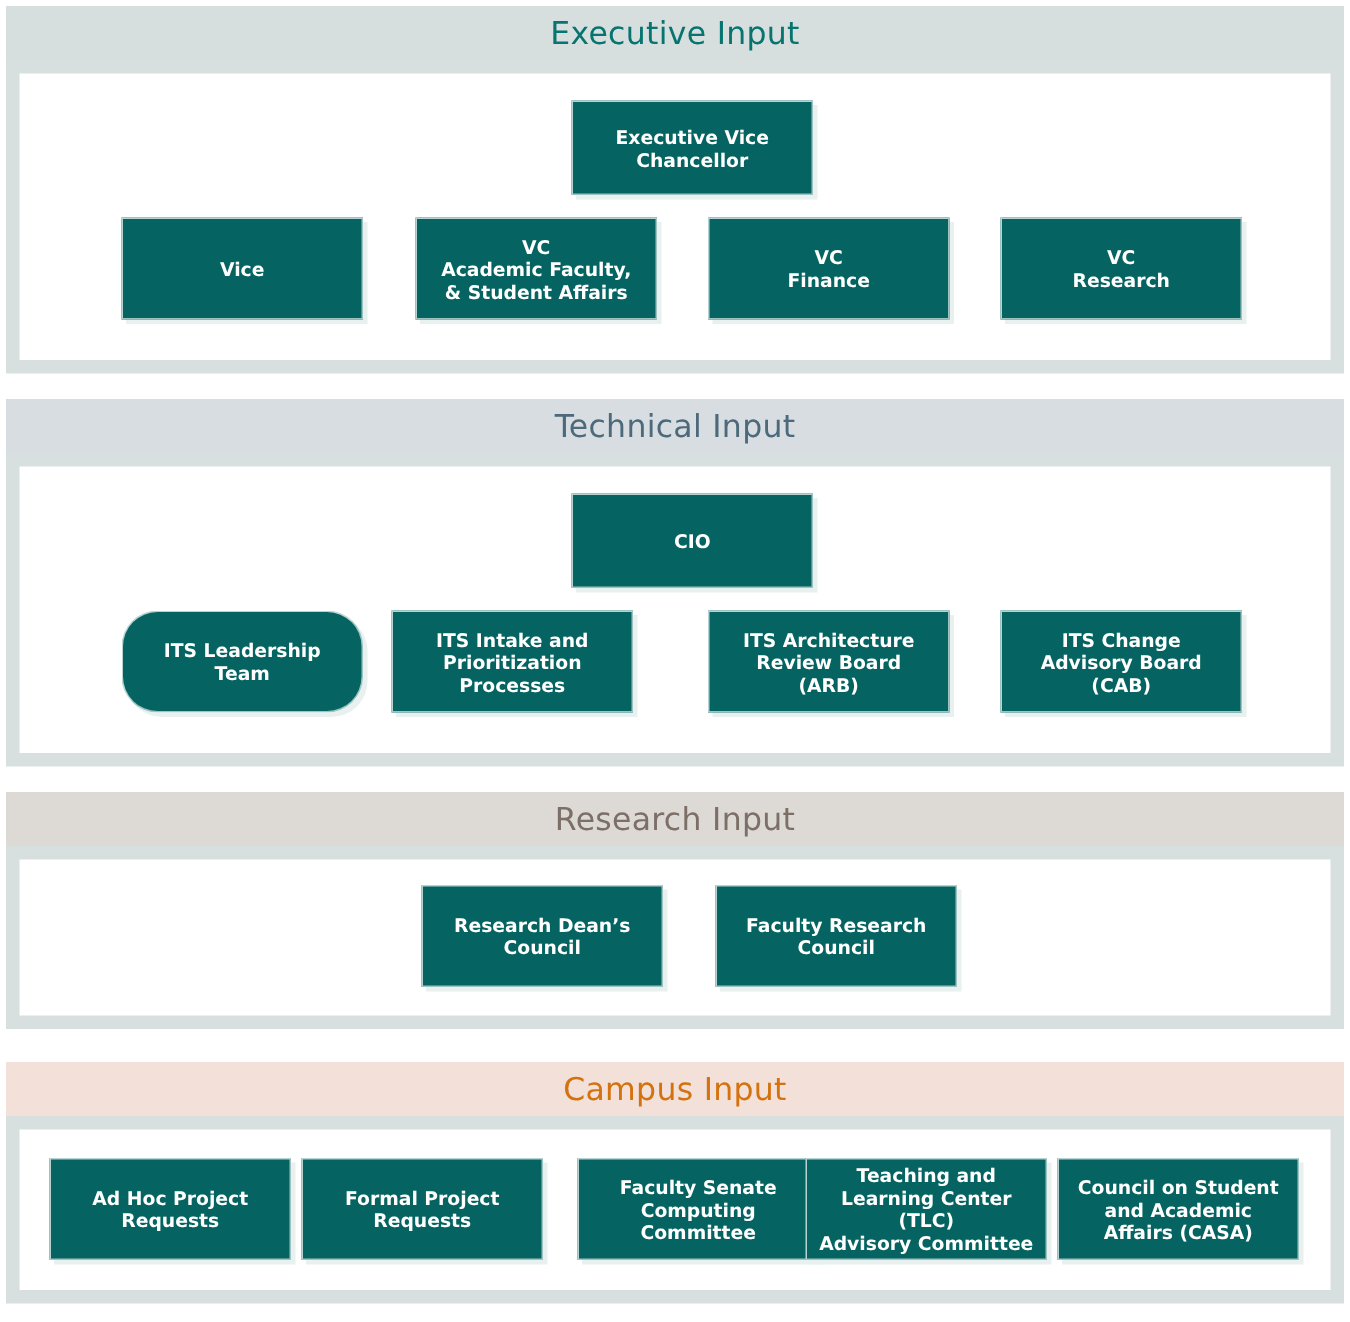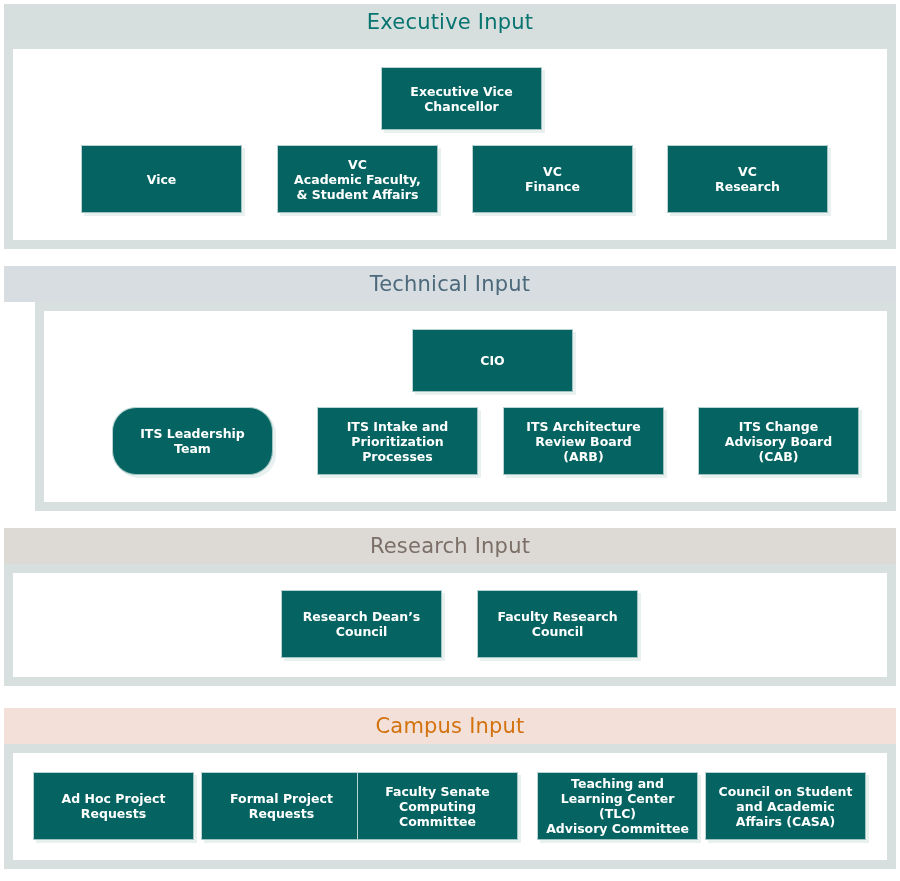--- a/index.html
+++ b/index.html
@@ -86,21 +86,21 @@
     color: #077470;
   }
   #sec-executive .section-body { height: 209px; }
 
   
   #sec-technical { top: 266px; }
   #sec-technical .section-header {
     background: #d8dde1;
     color: #4c6a7b;
   }
-  #sec-technical .section-body { height: 209px; margin-left: 31px; }
+  #sec-technical .section-body { height: 209px; }
 
   
   #sec-research { top: 528px; }
   #sec-research .section-header {
     background: #ddd9d5;
     color: #7b6f67;
   }
   #sec-research .section-body { height: 122px; }
 
   
@@ -157,21 +157,21 @@
 
         <div class="node" style="left:368px; top:18px; width:161px; height:63px;">
           <span class="node-label">CIO</span>
         </div>
 
         <div class="node" style="left:68px; top:96px; width:161px; height:68px;border-radius:24px;">
           <span class="node-label">ITS Leadership
 Team</span>
         </div>
 
-        <div class="node" style="left:273px; top:96px; width:161px; height:68px;justify-content:center;">
+        <div class="node" style="left:248px; top:96px; width:161px; height:68px;justify-content:center;">
           <span class="node-label">ITS Intake and
 Prioritization
 Processes</span>
         </div>
 
         <div class="node" style="left:459px; top:96px; width:161px; height:68px;">
           <span class="node-label">ITS Architecture
 Review Board
 (ARB)</span>
         </div>
@@ -213,21 +213,21 @@
         <div class="node" style="left:20px; top:19px; width:161px; height:68px;">
           <span class="node-label">Ad Hoc Project
 Requests</span>
         </div>
 
         <div class="node" style="left:188px; top:19px; width:161px; height:68px;">
           <span class="node-label">Formal Project
 Requests</span>
         </div>
 
-        <div class="node" style="left:344px; top:19px; width:161px; height:68px;">
+        <div class="node" style="left:372px; top:19px; width:161px; height:68px;">
           <span class="node-label">Faculty Senate
 Computing
 Committee</span>
         </div>
 
         <div class="node" style="left:524px; top:19px; width:161px; height:68px;">
           <span class="node-label">Teaching and
 Learning Center (TLC)
 Advisory Committee</span>
         </div>

